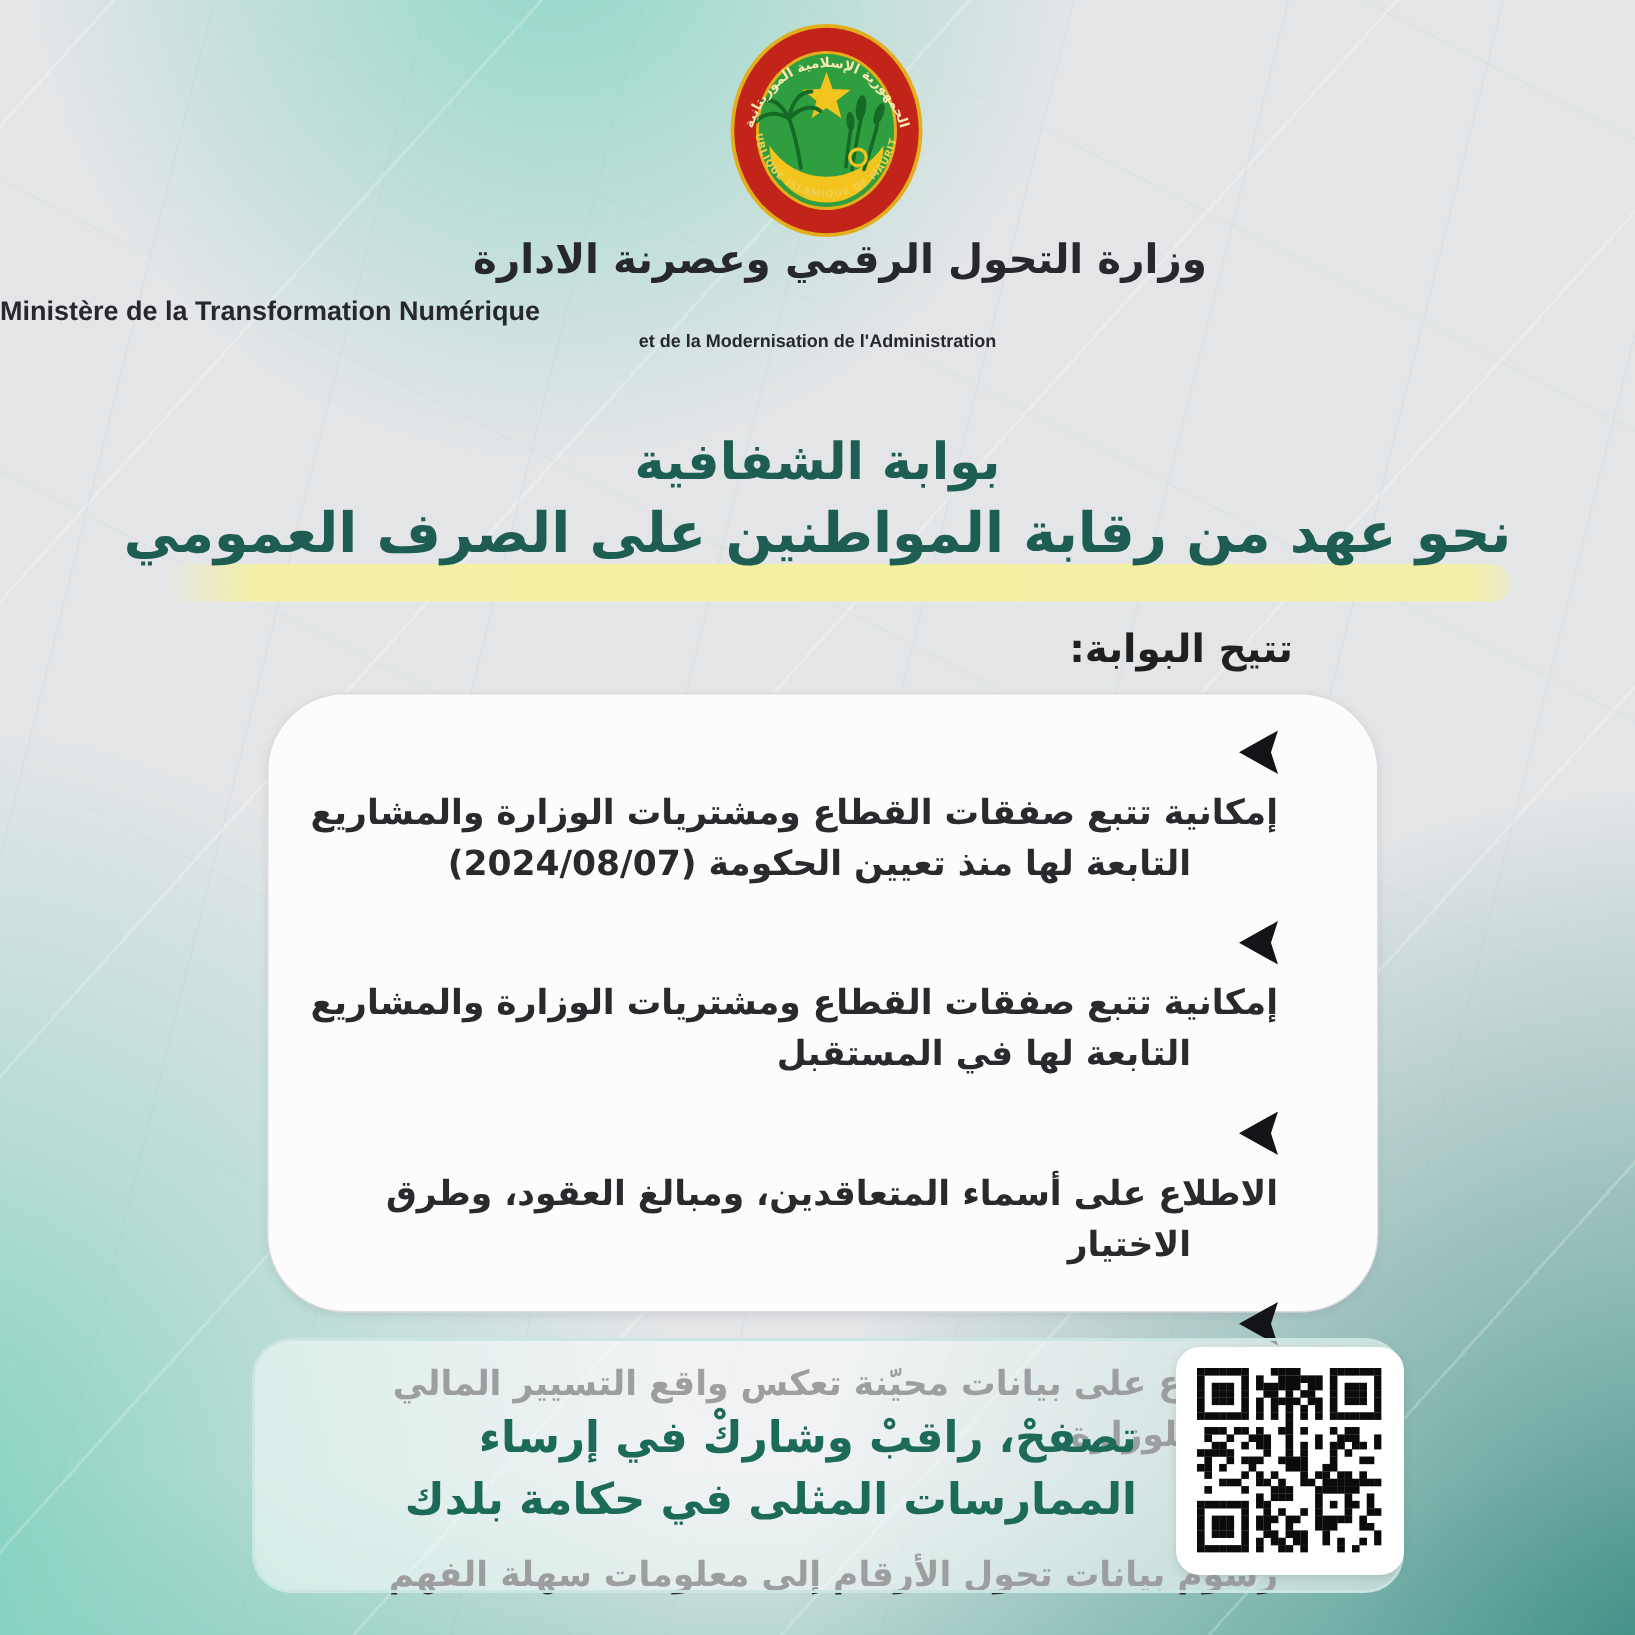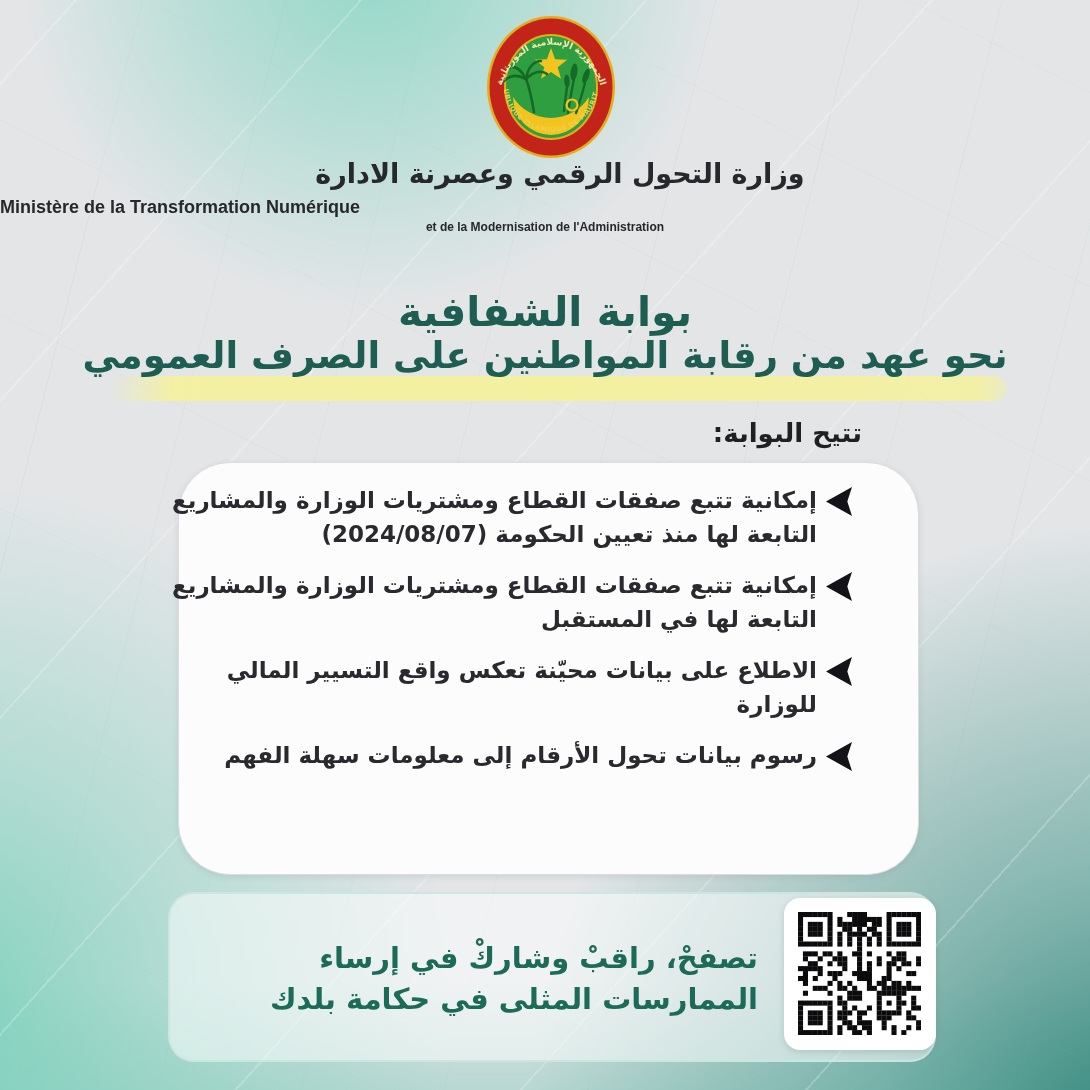--- a/index.html
+++ b/index.html
@@ -24,38 +24,38 @@
   
   .logo{position:absolute;left:486px;top:14px;width:130px;height:146px;}
   .min-ar{position:absolute;left:15px;top:158px;width:100%;text-align:center;direction:rtl;
     font-size:27px;font-weight:700;color:#26282c;letter-spacing:0;}
   .min-fr1{position:absolute;left:0;top:197px;width:100%;text-align:left;
     font-size:18px;font-weight:700;color:#26282c;font-family:"Liberation Sans","DejaVu Sans",sans-serif;}
   .min-fr2{position:absolute;left:0;top:220px;width:100%;text-align:center;
     font-size:12px;font-weight:700;color:#26282c;font-family:"Liberation Sans","DejaVu Sans",sans-serif;}
   
   .portal-title{position:absolute;left:0;top:288px;width:100%;text-align:center;direction:rtl;
-    font-size:41px;font-weight:700;color:#1e5e52;}
+    font-size:34px;font-weight:700;color:#1e5e52;}
   .slogan-highlight{position:absolute;left:110px;right:83px;top:376px;height:25px;border-radius:12px;
     background:linear-gradient(to right, rgba(244,241,161,0) 0%, rgba(244,241,161,.95) 7%, #f3f0a0 50%, rgba(244,241,161,.9) 97%, rgba(244,241,161,.4) 100%);}
   .slogan{position:absolute;left:0;top:334px;width:100%;text-align:center;direction:rtl;
     font-size:37px;font-weight:700;color:#1e5e52;white-space:nowrap;}
   .intro{position:absolute;right:228px;top:418px;direction:rtl;text-align:right;
     font-size:26px;font-weight:700;color:#1e2022;}
   
   .card{position:absolute;left:178px;top:462px;width:741px;height:413px;border-radius:52px;
     background:#fcfcfd;border:1px solid #dbdcde;box-shadow:0 2px 6px rgba(120,130,135,.18);
     box-sizing:border-box;padding:20px 66px 0 28px;direction:rtl;}
-  .feature{display:flex;flex-direction:row;gap:9px;margin-bottom:17px;align-items:flex-start;}
+  .feature{display:flex;flex-direction:column;gap:9px;margin-bottom:17px;align-items:flex-start;}
   .arrow{flex:0 0 auto;width:26px;height:29px;margin-top:4px;background:#141418;
     clip-path:polygon(0 50%,100% 0,82% 50%,100% 100%);}
   .feature-lines{flex:1 1 auto;min-width:0;}
   .fline{font-size:23px;font-weight:700;color:#2a2a2e;line-height:34px;
     text-align:right;direction:rtl;white-space:nowrap;}
-  .fline.cont{}
+  .fline.cont{margin-right:58px;}
   
   .panel{position:absolute;left:168px;top:892px;width:768px;height:170px;border-radius:26px;
     background:rgba(252,253,253,.55);border:2px solid rgba(201,230,223,.95);box-sizing:border-box;}
   .cta{position:absolute;right:176px;top:44px;text-align:right;direction:rtl;
     font-size:29px;font-weight:700;color:#1c6b58;line-height:41px;white-space:nowrap;}
   .qr-card{position:absolute;left:614px;top:4px;width:152px;height:152px;border-radius:16px;
     background:#ffffff;box-shadow:0 2px 6px rgba(100,120,115,.25);}
   .qr-card svg{position:absolute;left:14px;top:14px;}
 </style>
 </head>
@@ -123,20 +123,27 @@
     </div>
 
     <div class="feature">
       <span class="arrow"></span>
       <div class="feature-lines">
         <div class="fline">إمكانية تتبع صفقات القطاع ومشتريات الوزارة والمشاريع</div>
         <div class="fline cont">التابعة لها في المستقبل</div>
       </div>
     </div>
 
+    <div class="feature">
+      <span class="arrow"></span>
+      <div class="feature-lines">
+        <div class="fline">الاطلاع على أسماء المتعاقدين، ومبالغ العقود، وطرق</div>
+        <div class="fline cont">الاختيار</div>
+      </div>
+    </div>
 
     <div class="feature">
       <span class="arrow"></span>
       <div class="feature-lines">
         <div class="fline">الاطلاع على بيانات محيّنة تعكس واقع التسيير المالي</div>
         <div class="fline cont">للوزارة</div>
       </div>
     </div>
 
     <div class="feature">

